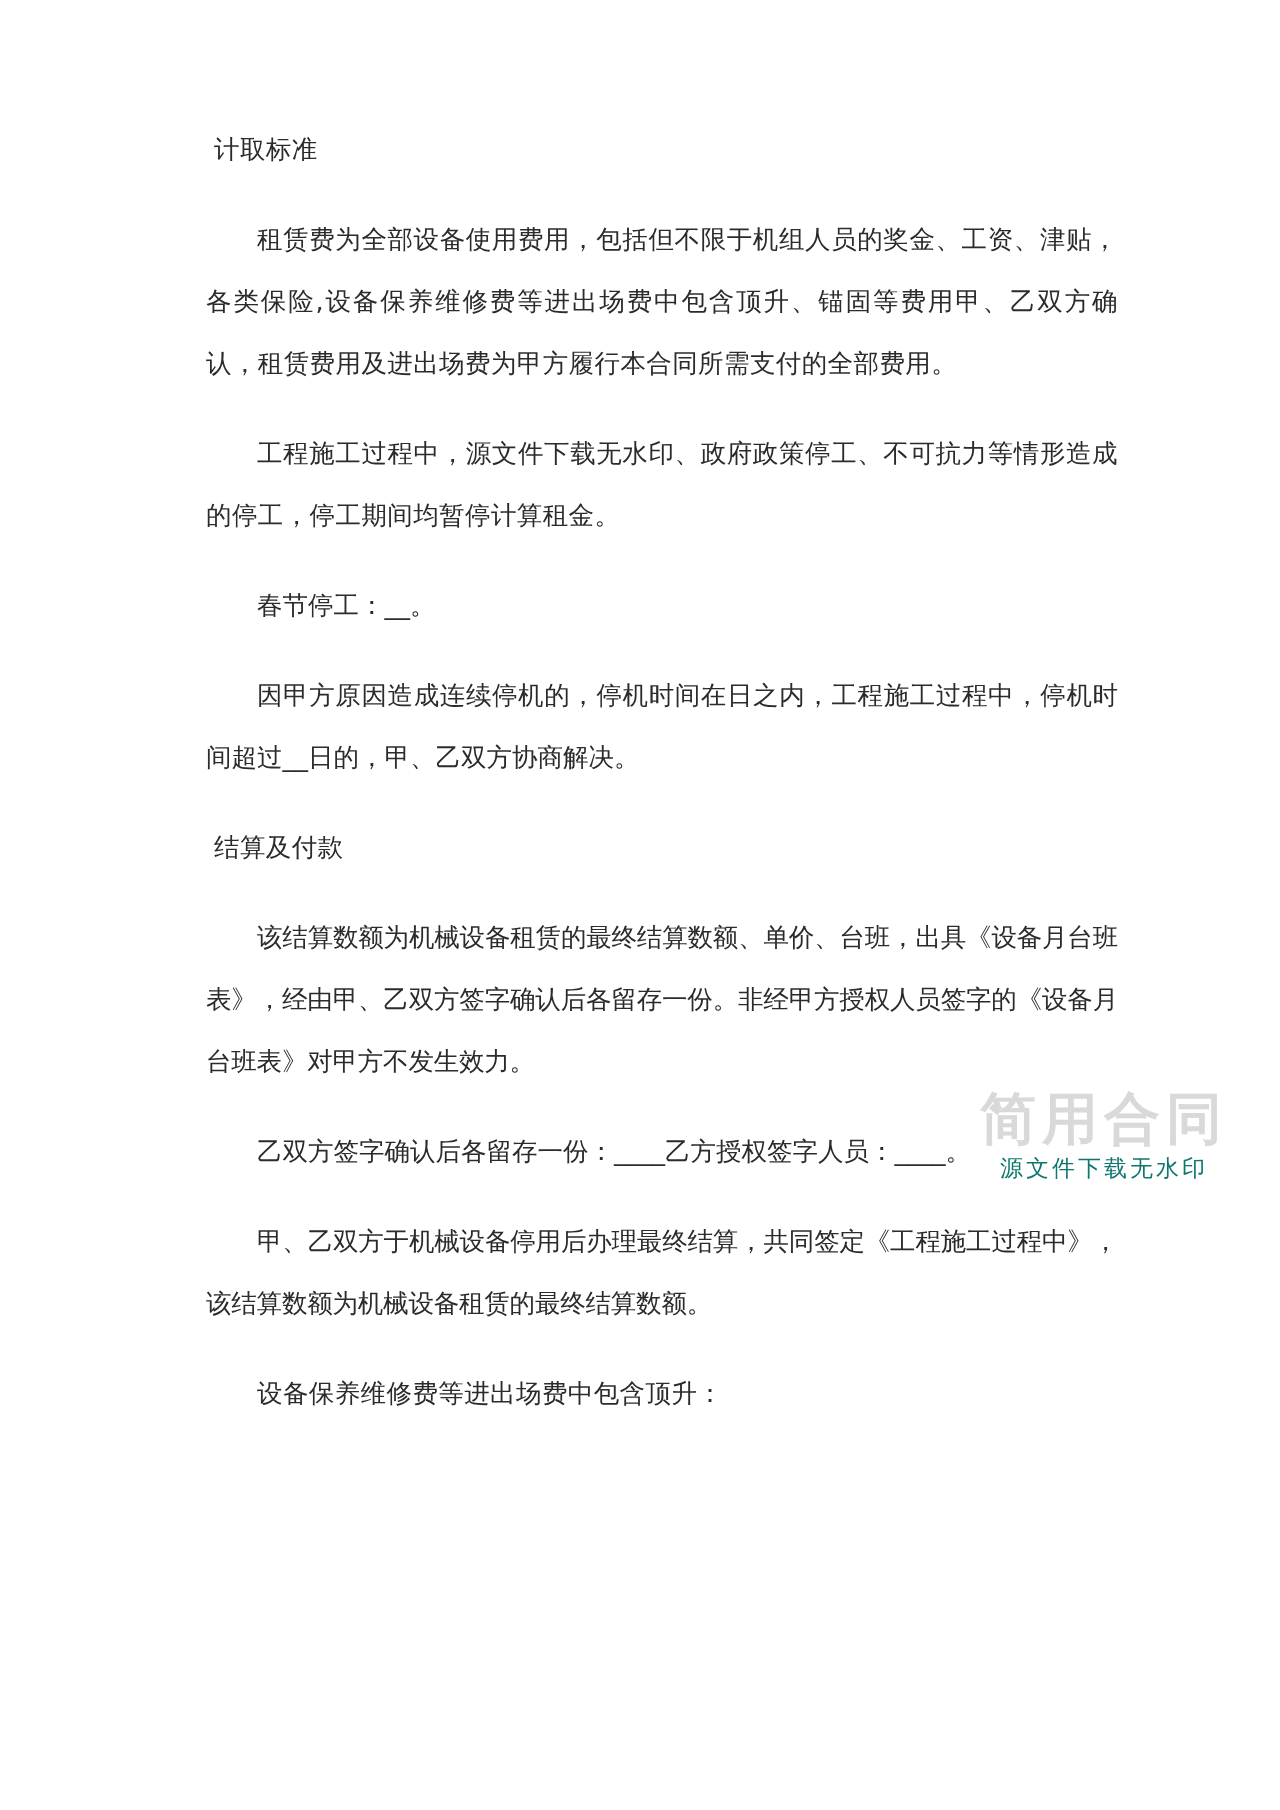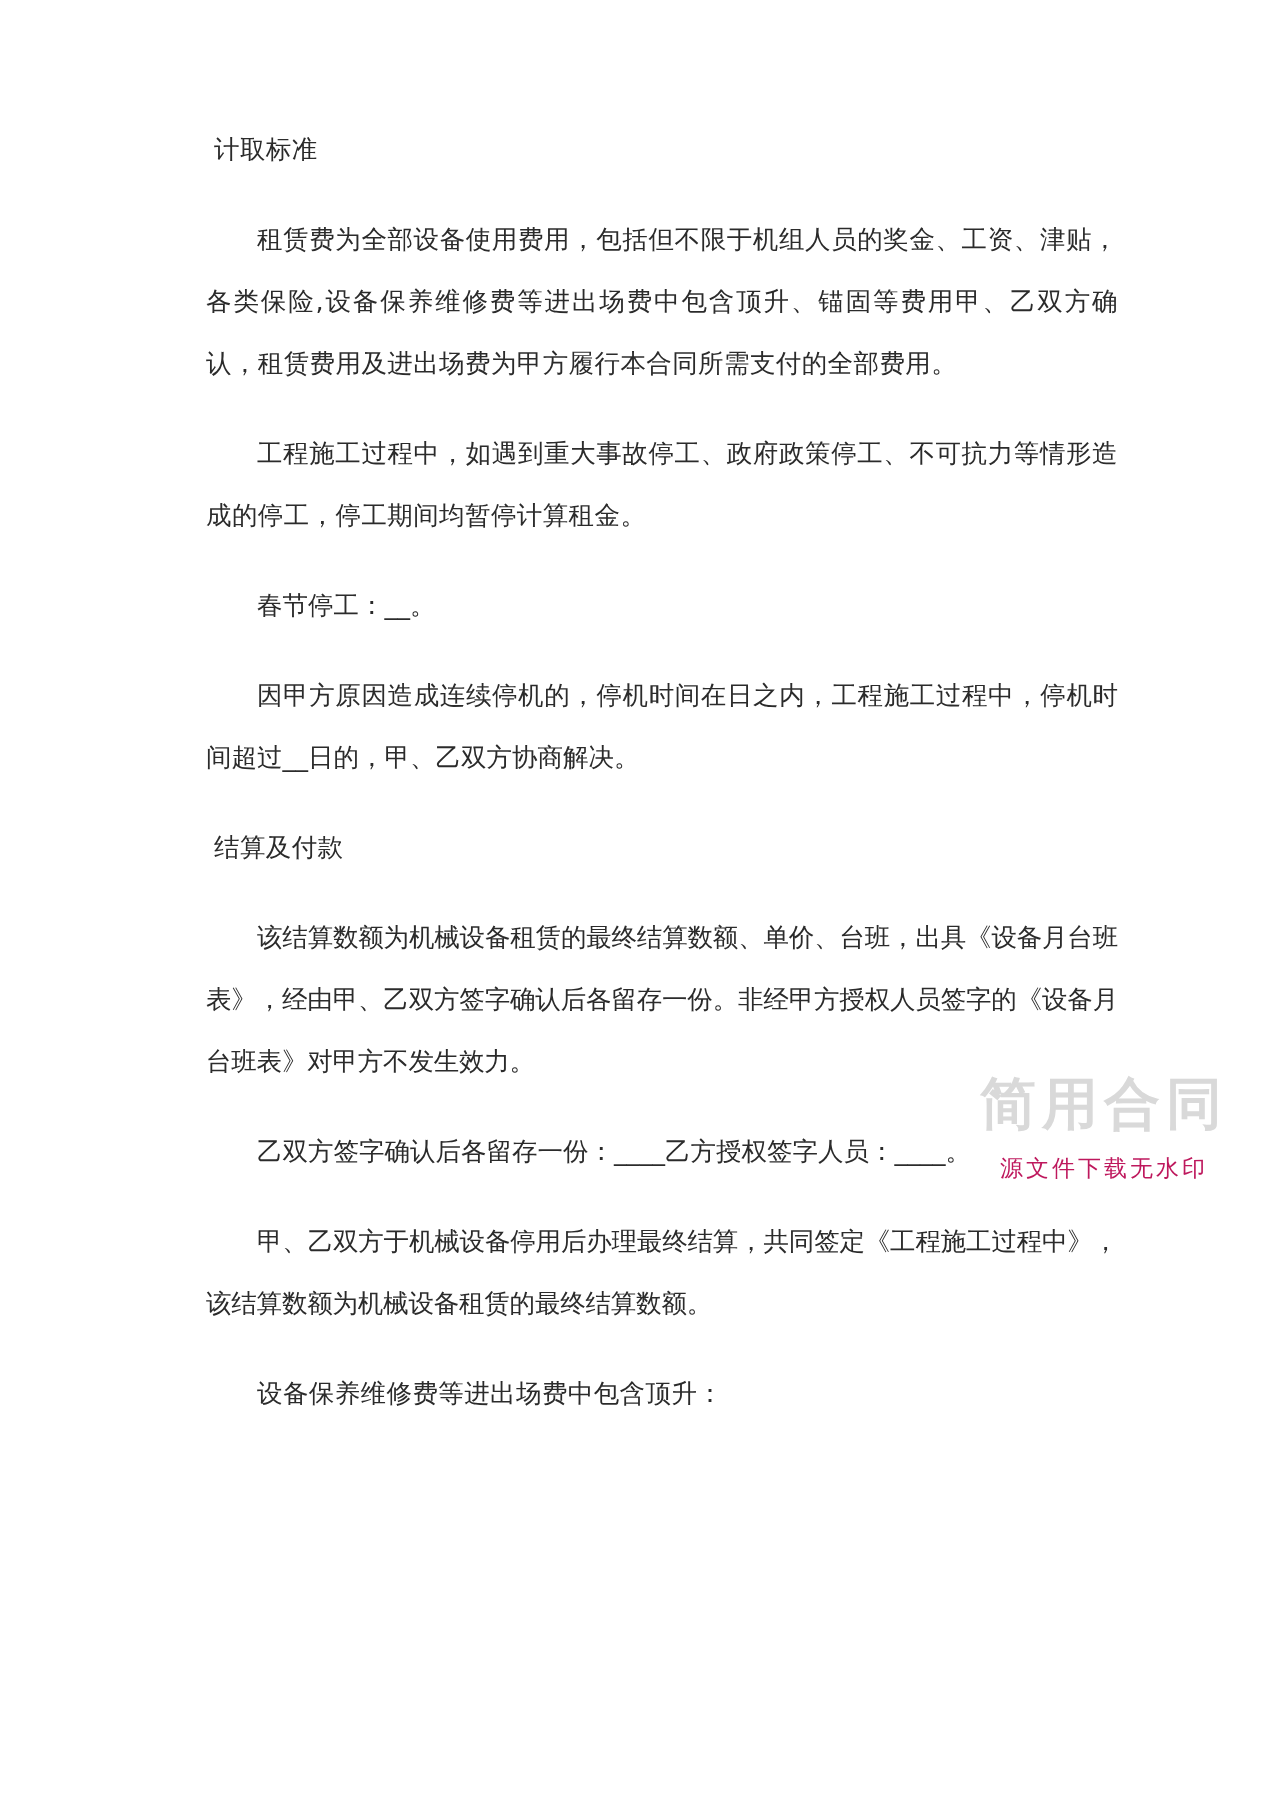--- a/index.html
+++ b/index.html
@@ -71,43 +71,43 @@
     text-align: center;
     user-select: none;
     pointer-events: none;
   }
   .watermark-main {
     font-size: 56px;
     font-weight: 700;
     color: #d9d9d9;
     letter-spacing: 6px;
     line-height: 1.15;
-    font-family: Liberation Mono, monospace;
+    font-family: Liberation Sans, sans-serif;
   }
   .watermark-sub {
-    margin-top: 13px;
+    margin-top: 2px;
     font-size: 23px;
     font-weight: 400;
-    color: #be185d;
+    color: #0f766e;
     letter-spacing: 3px;
     font-family: "DejaVu Sans", "Liberation Sans", sans-serif;
   }
 </style>
 </head>
 <body>
 
 <div class="page">
 
   <div class="doc-body">
 
     <p class="para heading">计取标准</p>
 
     <p class="para indent">租赁费为全部设备使用费用，包括但不限于机组人员的奖金、工资、津贴，各类保险,设备保养维修费等进出场费中包含顶升、锚固等费用甲、乙双方确认，租赁费用及进出场费为甲方履行本合同所需支付的全部费用。</p>
 
-    <p class="para indent">工程施工过程中，如遇到重大事故停工、政府政策停工、不可抗力等情形造成的停工，停工期间均暂停计算租金。</p>
+    <p class="para indent">工程施工过程中，源文件下载无水印、政府政策停工、不可抗力等情形造成的停工，停工期间均暂停计算租金。</p>
 
     <p class="para indent blank">春节停工：__。</p>
 
     <p class="para indent blank">因甲方原因造成连续停机的，停机时间在日之内，工程施工过程中，停机时间超过__日的，甲、乙双方协商解决。</p>
 
     <p class="para heading">结算及付款</p>
 
     <p class="para indent tight">该结算数额为机械设备租赁的最终结算数额、单价、台班，出具《设备月台班表》，经由甲、乙双方签字确认后各留存一份。非经甲方授权人员签字的《设备月台班表》对甲方不发生效力。</p>
 
     <p class="para indent blank">乙双方签字确认后各留存一份：____乙方授权签字人员：____。</p>

